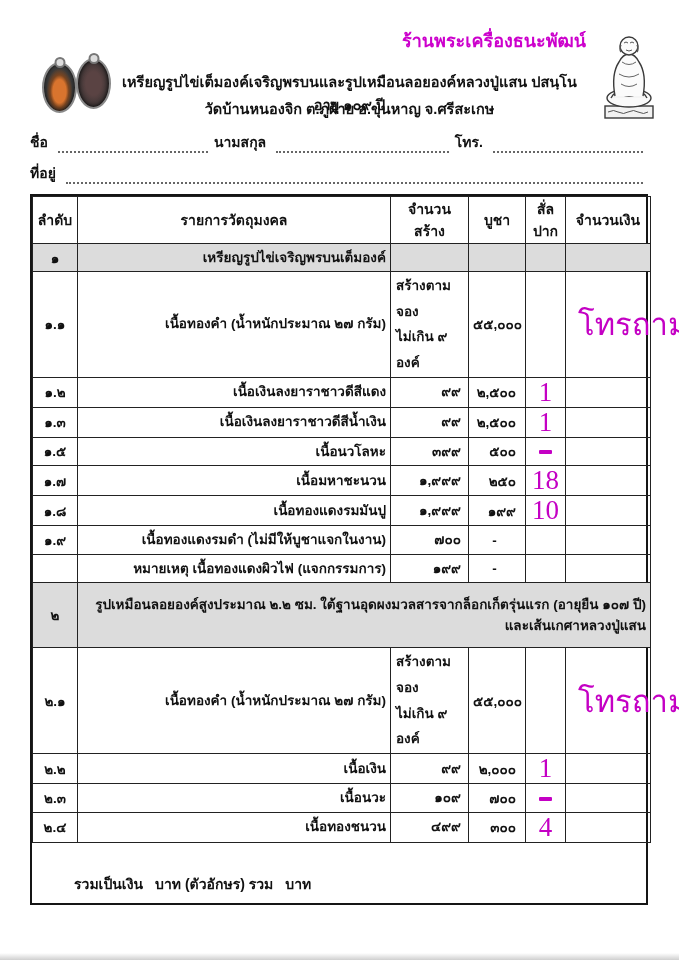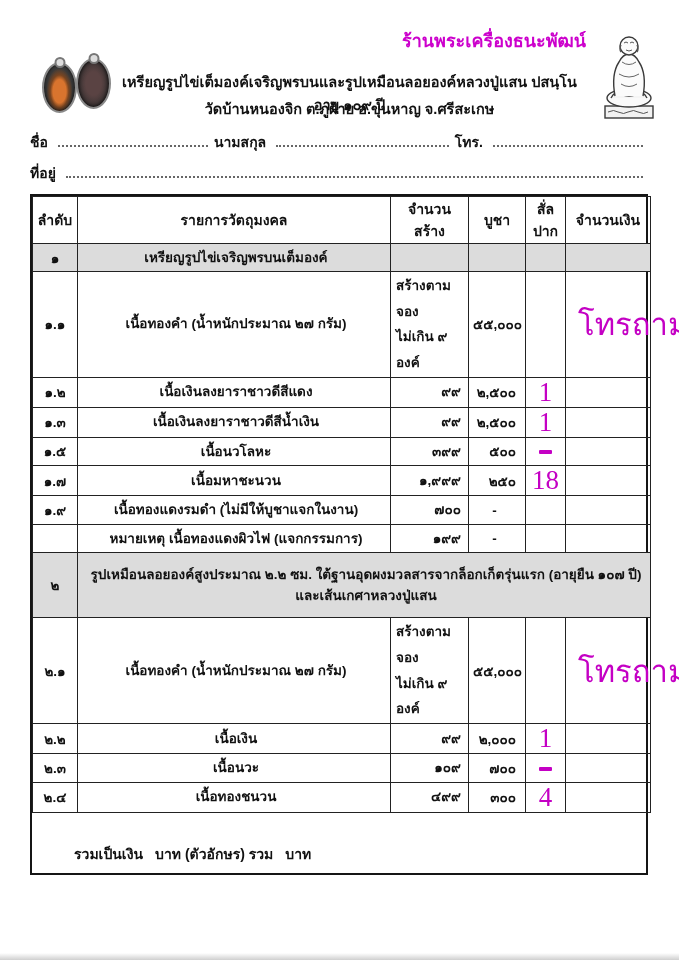--- a/index.html
+++ b/index.html
@@ -31,34 +31,34 @@
   .medal{position:absolute;width:31px;height:47px;border-radius:50%;
     border:2px solid #8a8a8a;box-shadow:inset 0 0 4px #000;}
   .medal::before{content:"";position:absolute;left:50%;top:-7px;transform:translateX(-50%);
     width:7px;height:7px;border:2px solid #777;border-radius:50%;background:#ddd;}
   .medal-a{left:0;top:10px;background:radial-gradient(ellipse at 50% 58%,#d9742e 0 30%,#7a4520 42%,#3c3c3c 60%,#565656 95%);}
   .medal-b{left:34px;top:6px;background:radial-gradient(ellipse at 50% 50%,#5a4343 0 35%,#3a3333 70%,#6a6a6a 96%);}
   
   .monk{position:absolute;right:16px;top:32px;}
   
   .formlines{margin:6px 30px 0 30px;font-size:14px;font-weight:bold;}
-  .fl-row{display:flex;margin-bottom:9px;}
+  .fl-row{display:flex;align-items:flex-end;margin-bottom:9px;}
   .fl-label{white-space:nowrap;padding-right:4px;}
   .dots{flex:1 1 auto;border-bottom:2px dotted #666;height:14px;margin:0 6px;}
   .dots.fixed{flex:0 0 auto;}
   
   .table-wrap{margin:10px 31px 0 30px;border:2px solid #151515;}
   table{border-collapse:collapse;table-layout:fixed;width:100%;}
   td,th{border:1px solid #222;font-size:13.5px;font-weight:bold;
     padding:1px 4px;overflow:visible;}
   th{height:26px;text-align:center;font-size:14px;}
   td{height:25px;}
   .shaded td{background:#dcdcdc;}
   .c-no{text-align:center;}
-  .c-item{text-align:center;padding-left:8px;white-space:pre-line;line-height:1.6;}
+  .c-item{text-align:right;padding-left:8px;white-space:pre-line;line-height:1.6;}
   .c-made{text-align:right;padding-right:7px;white-space:pre-line;line-height:1.9;}
   .c-made.lefty{text-align:left;padding-left:5px;}
   .c-price{text-align:right;padding-right:9px;}
   .c-price.ctr{text-align:center;}
   .c-order{text-align:center;position:relative;}
   .c-amount{}
   .row-double td{height:54px;}
   .row-big td{height:62px;}
   .hand{font-family:"Liberation Serif","DejaVu Serif",serif;
     color:#c400c4;font-weight:normal;font-size:27px;line-height:1;}
@@ -181,20 +181,28 @@
           </tr>
           <tr>
             <td class="c-no">๑.๗</td>
             <td class="c-item">เนื้อมหาชะนวน</td>
             <td class="c-made">๑,๙๙๙</td>
             <td class="c-price">๒๕๐</td>
             <td class="c-order"><span class="hand">18</span></td>
             <td class="c-amount"></td>
           </tr>
           <tr>
+            <td class="c-no">๑.๘</td>
+            <td class="c-item">เนื้อทองแดงรมมันปู</td>
+            <td class="c-made">๑,๙๙๙</td>
+            <td class="c-price">๑๙๙</td>
+            <td class="c-order"><span class="hand">10</span></td>
+            <td class="c-amount"></td>
+          </tr>
+          <tr>
             <td class="c-no">๑.๙</td>
             <td class="c-item">เนื้อทองแดงรมดำ (ไม่มีให้บูชาแจกในงาน)</td>
             <td class="c-made">๗๐๐</td>
             <td class="c-price ctr">-</td>
             <td class="c-order"></td>
             <td class="c-amount"></td>
           </tr>
           <tr>
             <td class="c-no"></td>
             <td class="c-item">หมายเหตุ เนื้อทองแดงผิวไฟ (แจกกรรมการ)</td>

